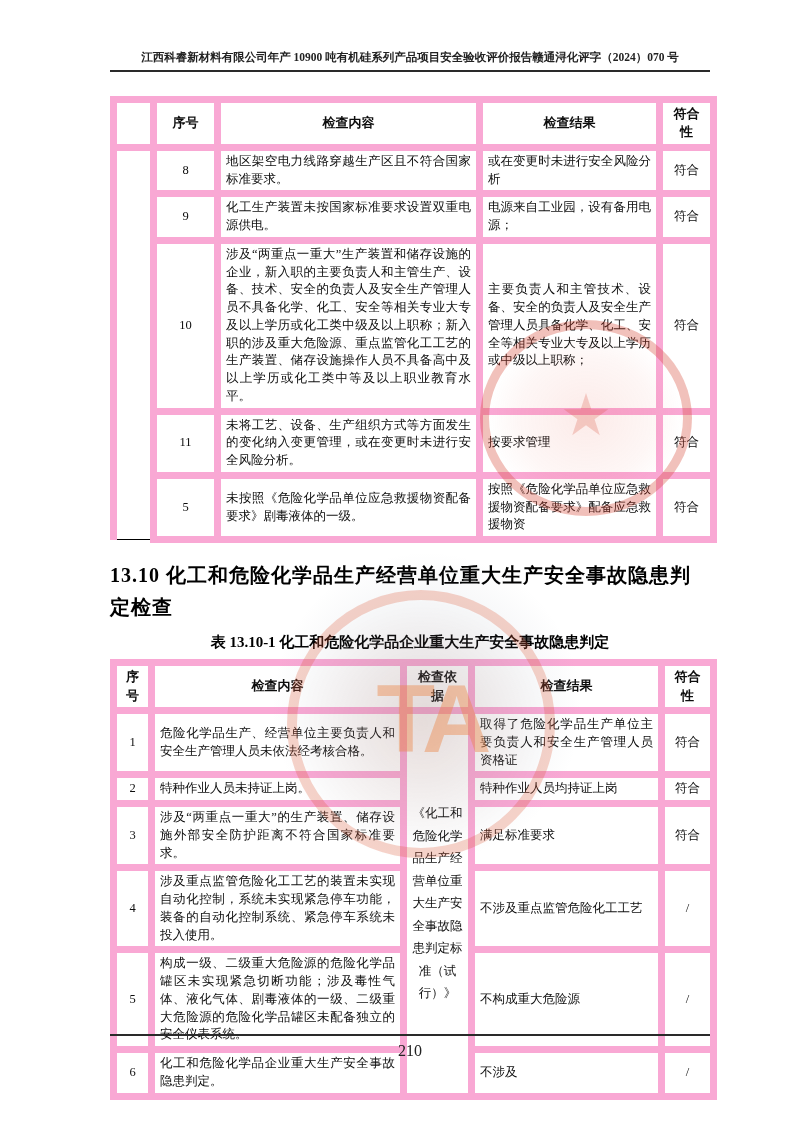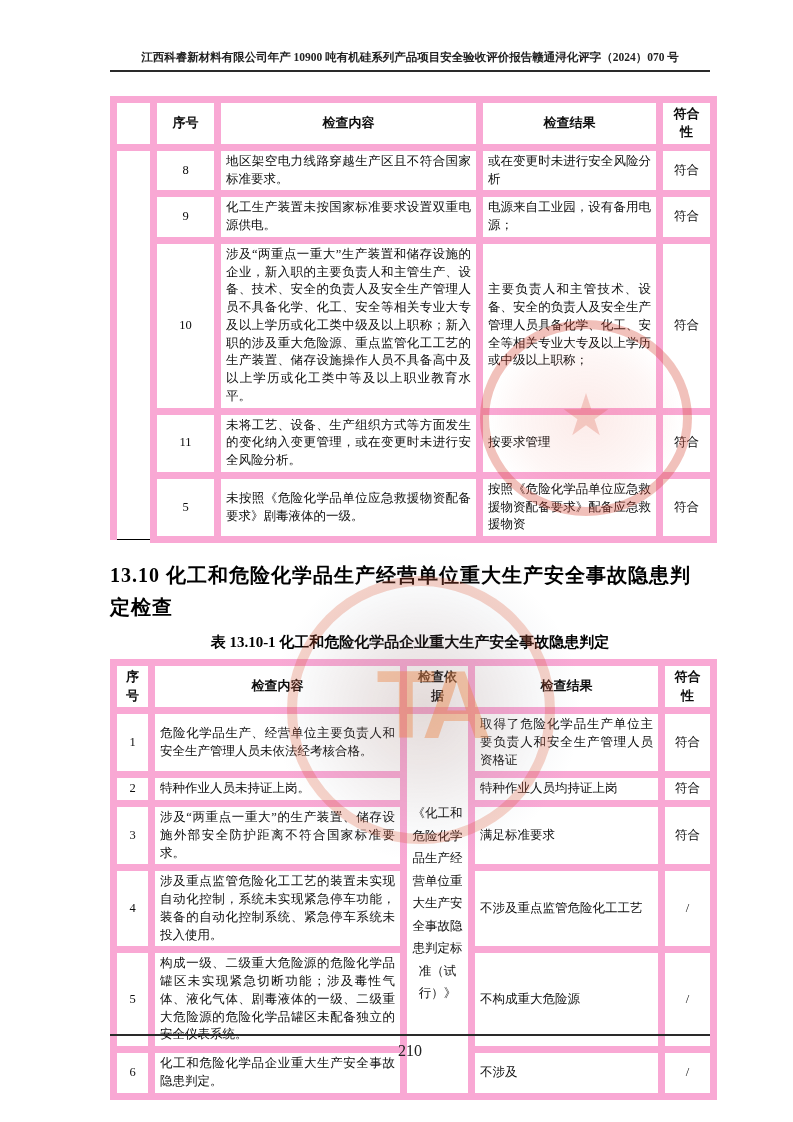--- a/index.html
+++ b/index.html
@@ -34,21 +34,21 @@
   
   .seal { position:absolute; border-radius:50%; pointer-events:none; }
   .seal-1 { left:480px; top:320px; width:212px; height:196px;
     border:9px solid rgba(213,62,42,0.32);
     background:radial-gradient(closest-side, rgba(230,90,70,0.12), rgba(230,90,70,0.05) 70%, rgba(230,90,70,0));
   }
   .seal-1::after { content:"★"; position:absolute; left:50%; top:50%; transform:translate(-50%,-54%);
     font-size:58px; color:rgba(213,62,42,0.22); font-family:"DejaVu Sans",sans-serif; }
   .smudge { position:absolute; left:272px; top:552px; width:310px; height:310px; border-radius:50%;
     background:radial-gradient(closest-side, rgba(115,128,150,0.20), rgba(115,128,150,0)); pointer-events:none; }
-  .seal-2 { left:287px; top:576px; width:268px; height:268px;
+  .seal-2 { left:287px; top:590px; width:268px; height:268px;
     border:10px solid rgba(222,84,52,0.26);
     background:radial-gradient(closest-side, rgba(235,120,70,0.10), rgba(235,120,70,0)); }
   .seal-letters { position:absolute; left:54%; top:48%; transform:translate(-50%,-50%);
     font-size:96px; font-weight:bold; letter-spacing:-6px;
     color:rgba(236,132,66,0.42); font-family:"Liberation Sans","DejaVu Sans",sans-serif; }
 </style>
 </head>
 <body>
 
 <div class="page">

